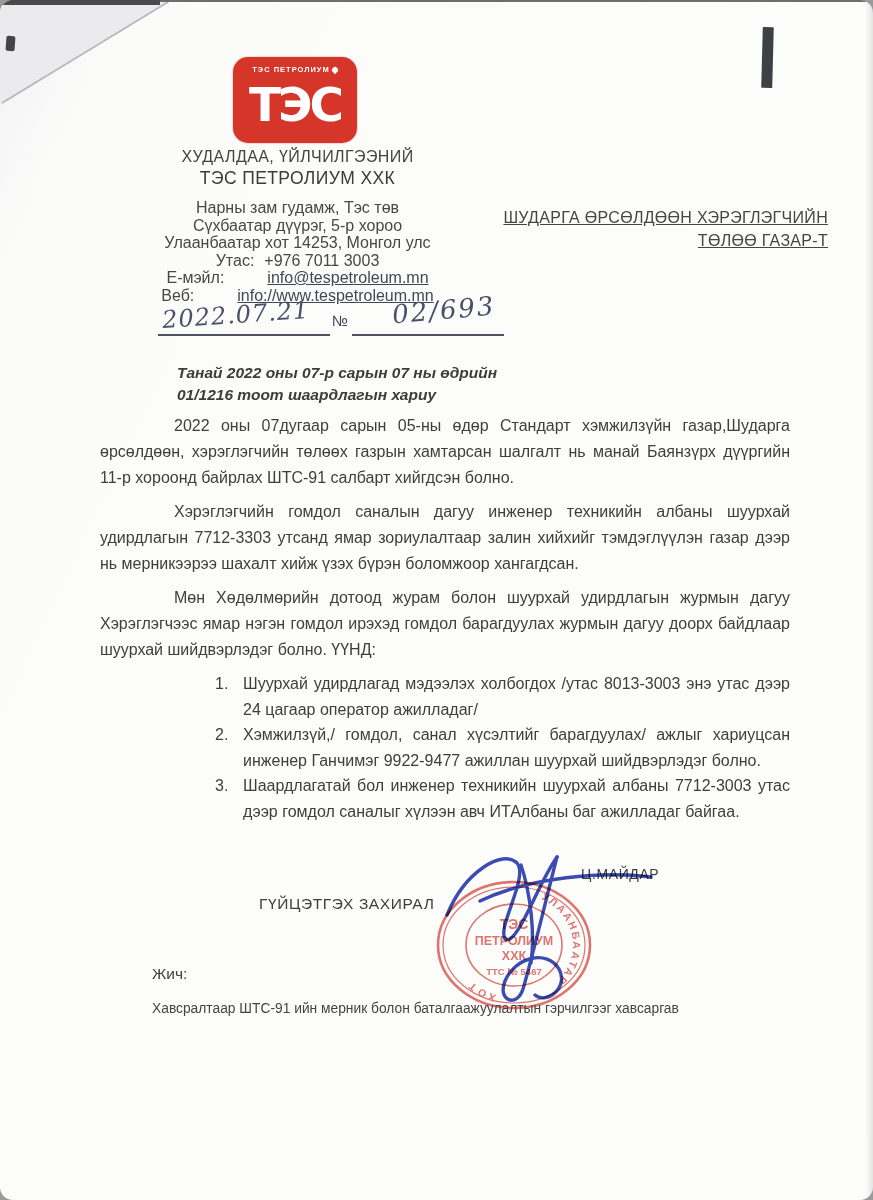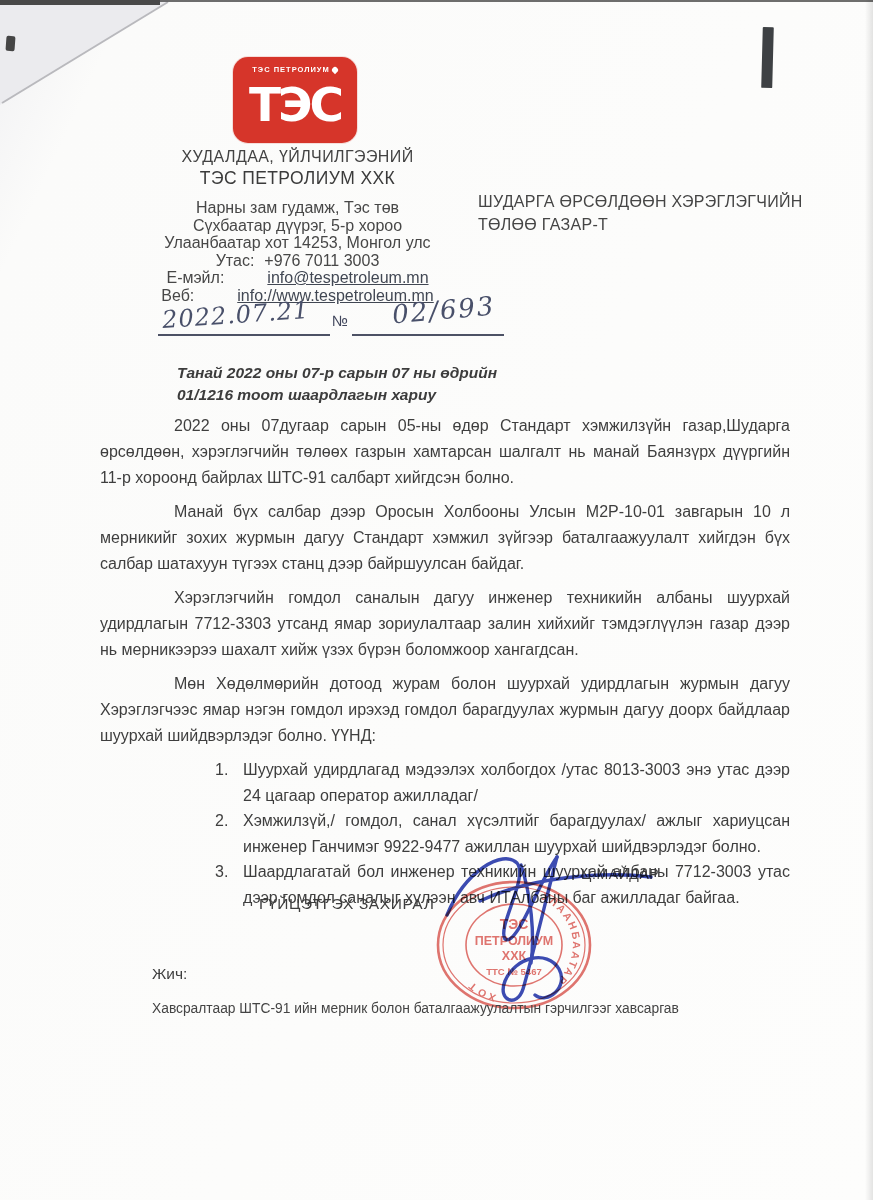--- a/index.html
+++ b/index.html
@@ -3,20 +3,21 @@
 <meta charset="utf-8">
 <style>
   html,body{margin:0;padding:0;background:#9a9a9a;}
   .page{
     position:relative;width:873px;height:1200px;margin:0 auto;
     background:
       linear-gradient(115deg, #f1f1f3 0%, #fbfbfa 9%, #fdfdfc 100%);
     overflow:hidden;
     font-family:"Liberation Sans", sans-serif;
     color:#3d3d3d;
+    border-radius:13px;
   }
   
   .art-top-edge{position:absolute;left:0;top:0;width:100%;height:2px;background:#4a4a4a;opacity:.8;}
   .art-top-edge-left{position:absolute;left:0;top:0;width:160px;height:5px;background:#494949;}
   .art-corner-fold{position:absolute;left:0;top:0;width:170px;height:105px;
     background:#ebebee;clip-path:polygon(0 0,100% 0,0 100%);}
   .art-corner-line{position:absolute;left:0;top:0;width:170px;height:105px;pointer-events:none;}
   .art-left-blob{position:absolute;left:6px;top:36px;width:9px;height:15px;background:#454545;border-radius:2px;transform:rotate(4deg);}
   .art-right-bar{position:absolute;left:762px;top:27px;width:11px;height:61px;background:#3e4144;border-radius:1px;transform:rotate(1.5deg);}
   .art-right-shade{position:absolute;right:0;top:0;width:8px;height:100%;background:linear-gradient(to left,rgba(0,0,0,.10),rgba(0,0,0,0));}
@@ -35,22 +36,22 @@
   .org-type{position:absolute;left:130px;top:148px;width:335px;text-align:center;
     font-size:16px;letter-spacing:.4px;color:#434343;}
   .company{position:absolute;left:130px;top:168px;width:335px;text-align:center;
     font-size:17.5px;font-weight:normal;letter-spacing:.4px;color:#3b3b3b;}
   .addr{position:absolute;left:110px;top:199px;width:375px;text-align:center;
     font-size:16px;line-height:17.5px;color:#474747;}
   .addr .lbl{margin-right:10px;}
   .addr .lnk{text-decoration:underline;color:#414753;padding-left:33px;}
 
   
-  .recipient{position:absolute;left:478px;top:190px;width:350px;text-align:left;
-    font-size:16px;line-height:23px;letter-spacing:.3px;color:#454545;}
+  .recipient{position:absolute;left:478px;top:206px;width:350px;text-align:right;
+    font-size:16px;line-height:23px;letter-spacing:.3px;color:#454545;text-decoration:underline;}
 
   
   .hw{font-family:"DejaVu Serif",serif;font-style:italic;color:#49506a;}
   .hw-date{position:absolute;left:162px;top:301px;font-size:24px;transform:rotate(-4deg);letter-spacing:1px;}
   .ref-no{position:absolute;left:332px;top:312px;font-size:15px;color:#41465c;}
   .hw-num{position:absolute;left:392px;top:295px;font-size:26px;transform:rotate(-5deg);letter-spacing:2px;}
   .ref-line1{position:absolute;left:158px;top:334px;width:172px;border-bottom:2px solid #4d5265;}
   .ref-line2{position:absolute;left:352px;top:334px;width:152px;border-bottom:2px solid #4d5265;}
 
   
@@ -121,21 +122,20 @@
   <div class="ref-line1"></div>
   <div class="ref-line2"></div>
 
   <div class="subject">
     <div>Танай 2022 оны 07-р сарын 07 ны өдрийн</div>
     <div>01/1216 тоот шаардлагын хариу</div>
   </div>
 
   <div class="doc-body">
     <p>2022 оны 07дугаар сарын 05-ны өдөр Стандарт хэмжилзүйн газар,Шударга өрсөлдөөн, хэрэглэгчийн төлөөх газрын хамтарсан шалгалт нь манай Баянзүрх дүүргийн 11-р хороонд байрлах ШТС-91 салбарт хийгдсэн болно.</p>
-    <p>Манай бүх салбар дээр Оросын Холбооны Улсын М2Р-10-01 завгарын 10 л мерникийг зохих журмын дагуу Стандарт хэмжил зүйгээр баталгаажуулалт хийгдэн бүх салбар шатахуун түгээх станц дээр байршуулсан байдаг.</p>
     <p>Хэрэглэгчийн гомдол саналын дагуу инженер техникийн албаны шуурхай удирдлагын 7712-3303 утсанд ямар зориулалтаар залин хийхийг тэмдэглүүлэн газар дээр нь мерникээрээ шахалт хийж үзэх бүрэн боломжоор хангагдсан.</p>
     <p>Мөн Хөдөлмөрийн дотоод журам болон шуурхай удирдлагын журмын дагуу Хэрэглэгчээс ямар нэгэн гомдол ирэхэд гомдол барагдуулах журмын дагуу доорх байдлаар шуурхай шийдвэрлэдэг болно. ҮҮНД:</p>
     <div class="num-list">
       <div class="num-item">
         <span class="n">1.</span>
         <span class="t">Шуурхай удирдлагад мэдээлэх холбогдох /утас 8013-3003 энэ утас дээр 24 цагаар оператор ажилладаг/</span>
       </div>
       <div class="num-item">
         <span class="n">2.</span>
         <span class="t">Хэмжилзүй,/ гомдол, санал хүсэлтийг барагдуулах/ ажлыг хариуцсан инженер Ганчимэг 9922-9477 ажиллан шуурхай шийдвэрлэдэг болно.</span>

